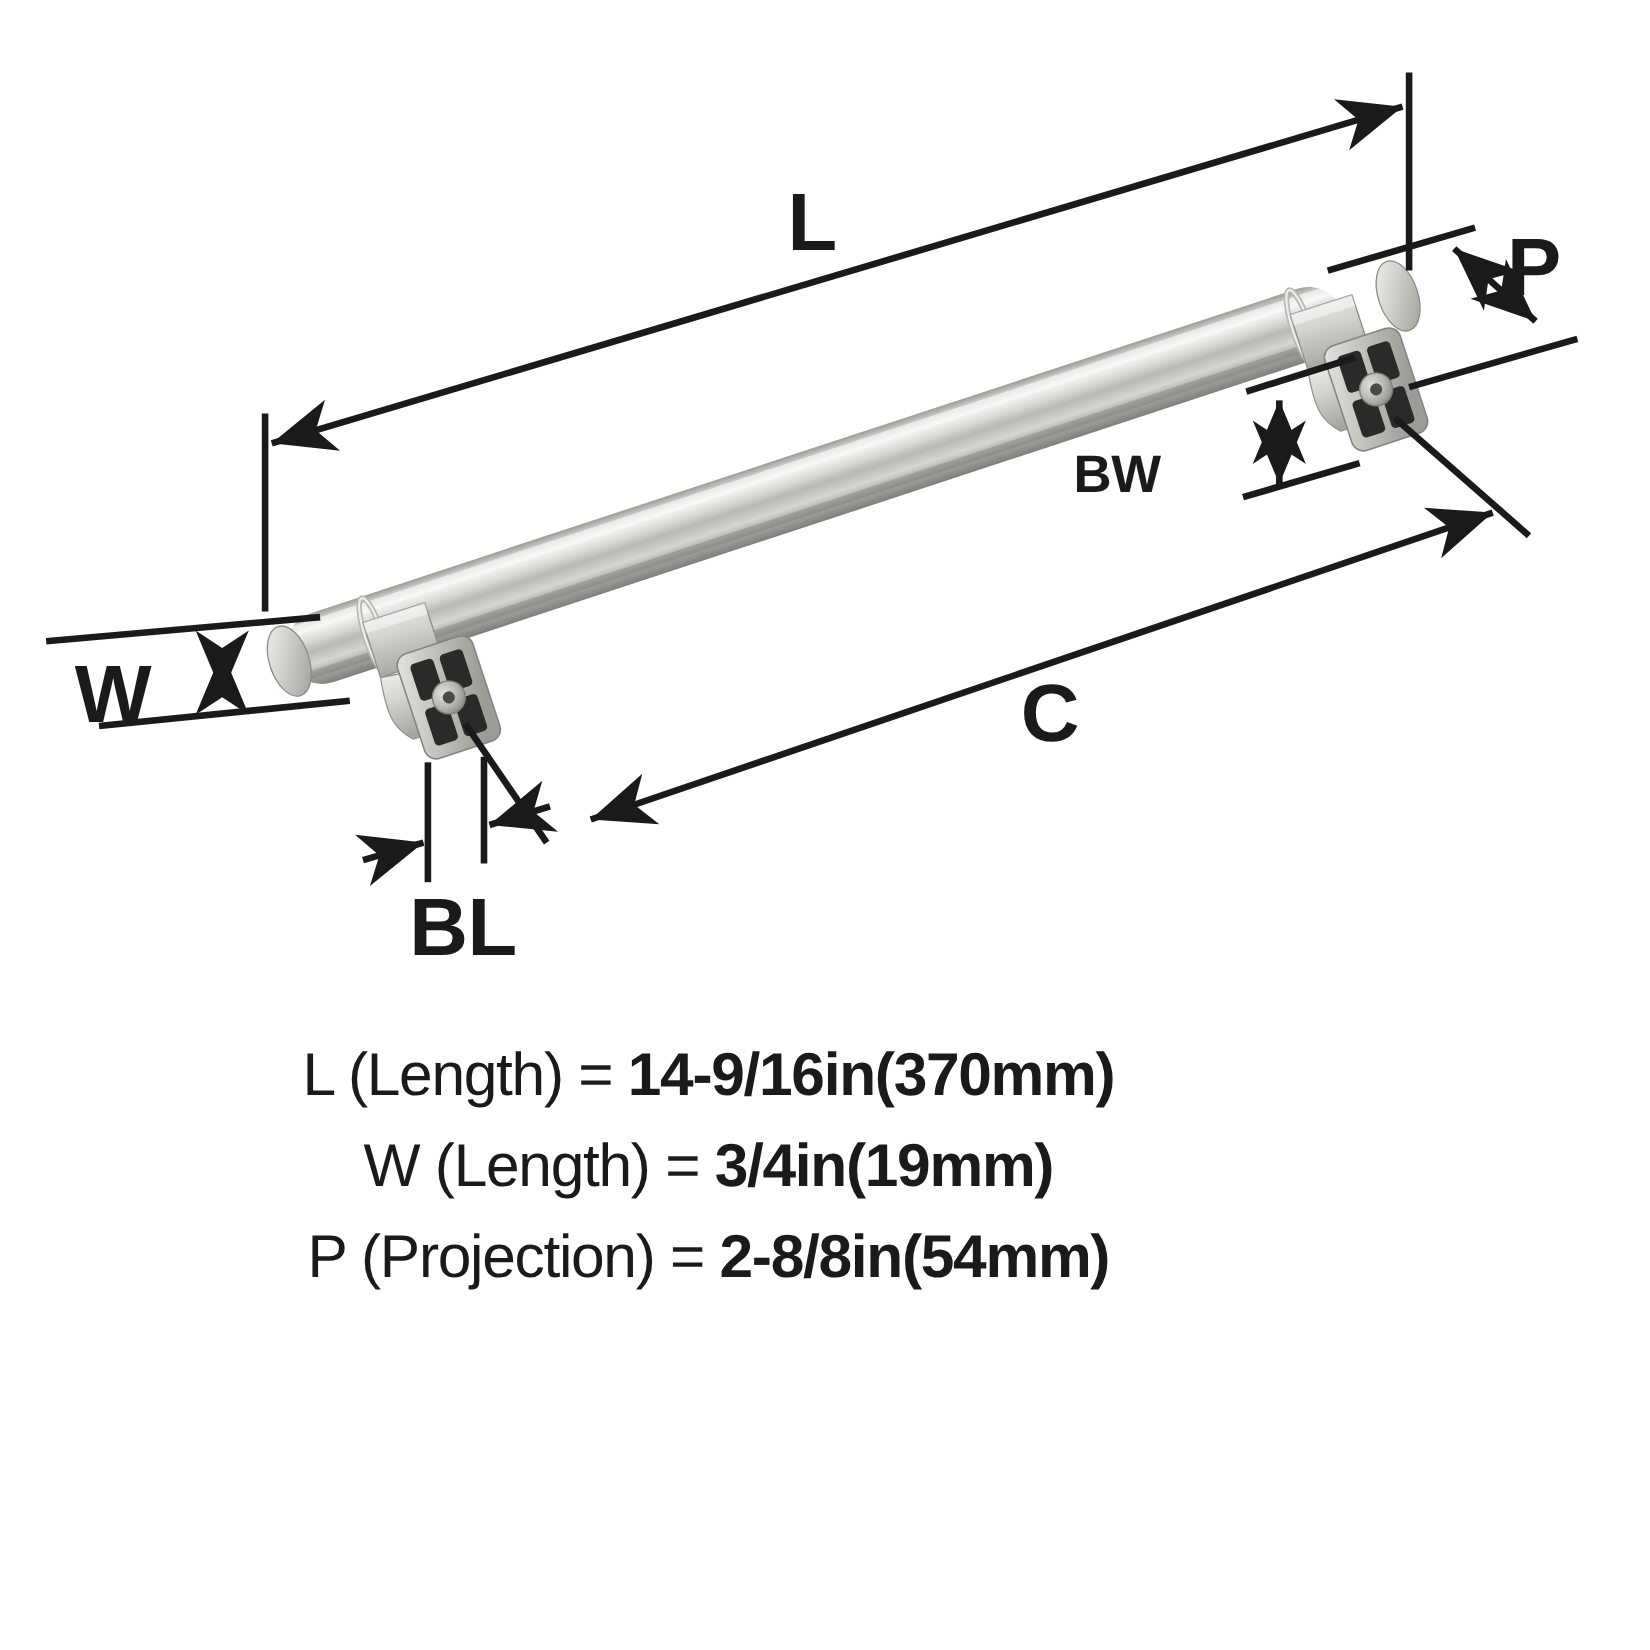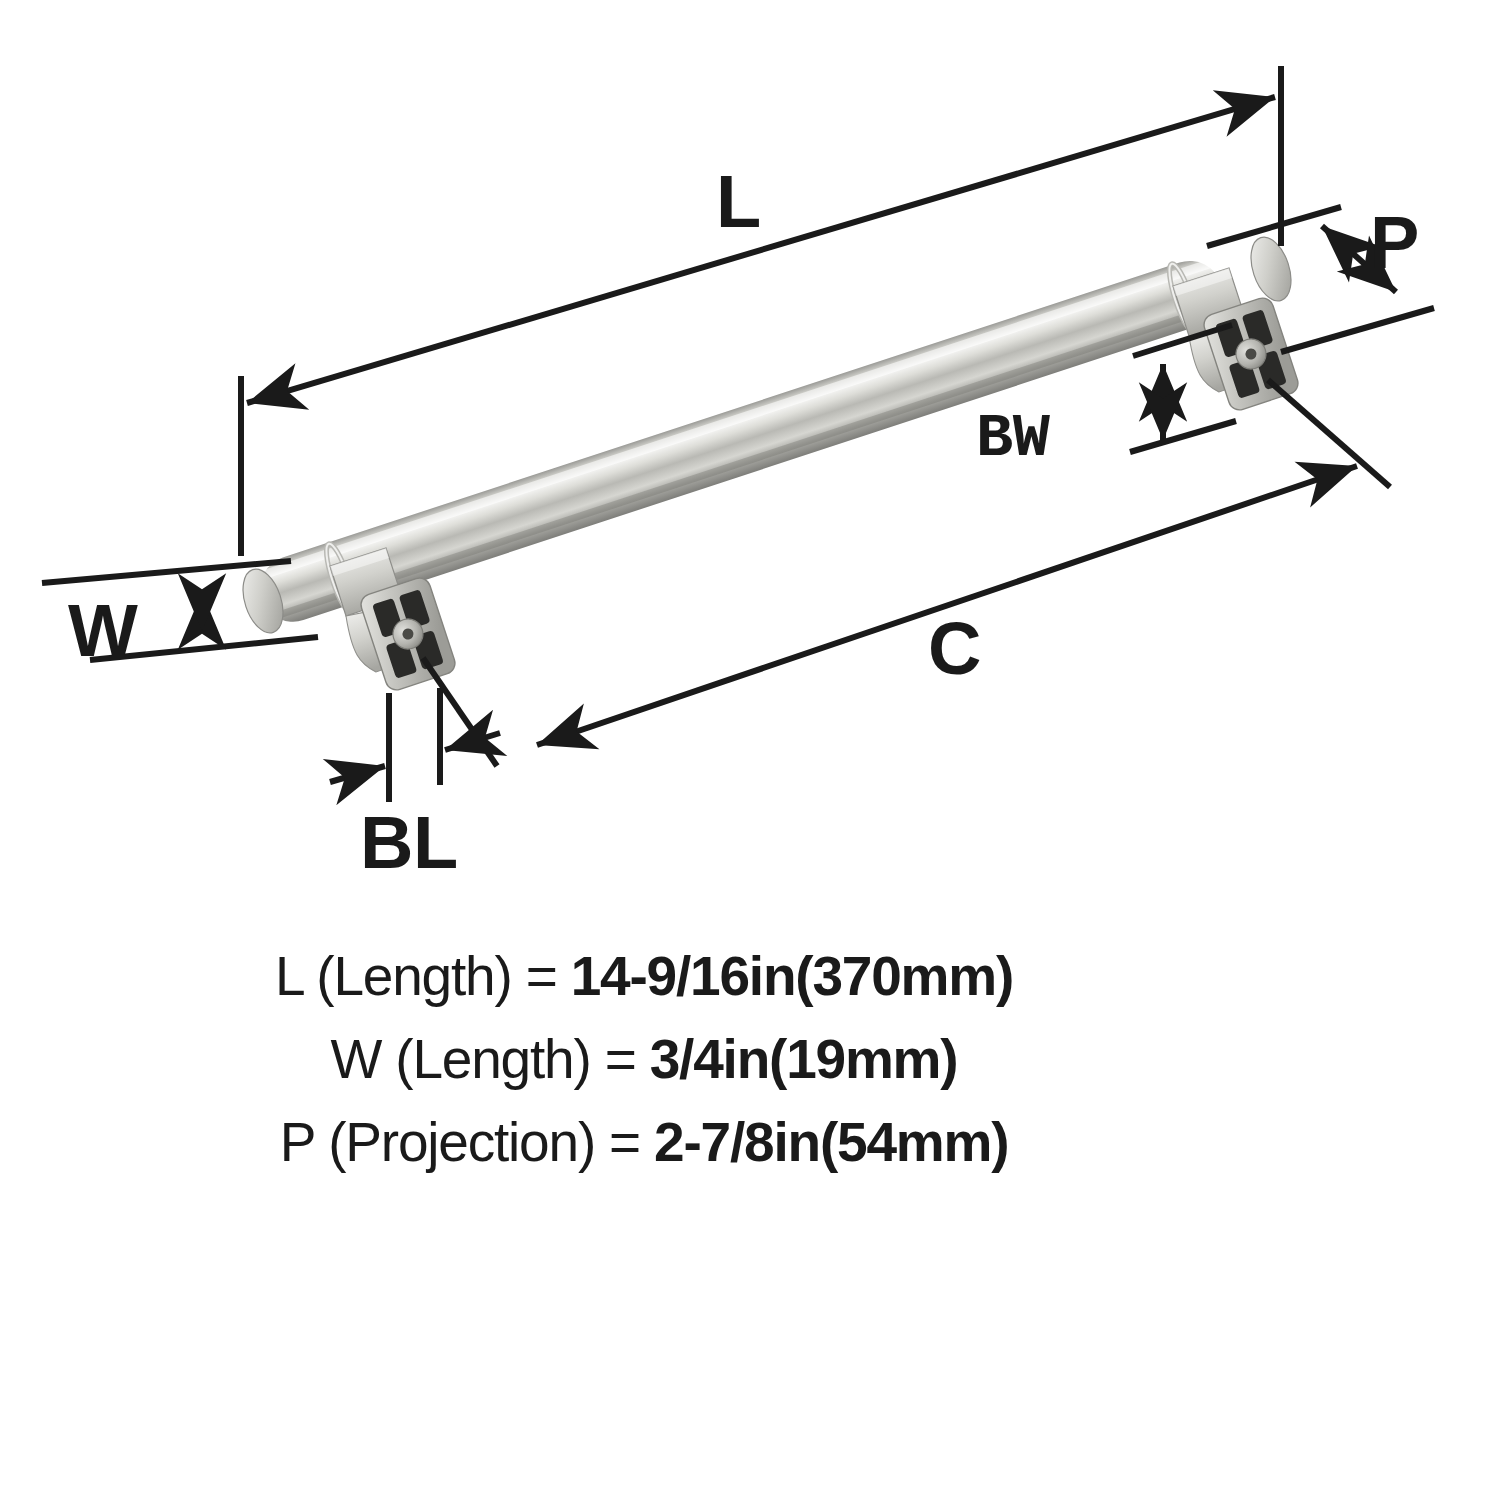--- a/index.html
+++ b/index.html
@@ -195,29 +195,29 @@
   </svg>
 
   <div class="dimlabel" style="left:716px;top:165px;font-size:74px;">L</div>
 
   <div class="dimlabel" style="left:68px;top:594px;font-size:74px;">W</div>
 
   <div class="dimlabel" style="left:1370px;top:206px;font-size:74px;">P</div>
 
   <div class="dimlabel" style="left:928px;top:612px;font-size:74px;">C</div>
 
-  <div class="dimlabel" style="left:360px;top:806px;font-size:74px;">BL</div>
-
-  <div class="dimlabel" style="left:976px;top:408px;font-size:62px;font-family:Liberation Mono, monospace;">BW</div>
+  <div class="dimlabel" style="left:372px;top:806px;font-size:74px;">BL</div>
+
+  <div class="dimlabel" style="left:976px;top:408px;font-size:48px;">BW</div>
 
   <div id="specs">
     <div class="spec">
       <span class="lbl">L (Length) = </span><span class="val">14-9/16in(370mm)</span>
     </div>
     <div class="spec">
       <span class="lbl">W (Length) = </span><span class="val">3/4in(19mm)</span>
     </div>
     <div class="spec">
-      <span class="lbl">P (Projection) = </span><span class="val">2-7/8in(54mm)</span>
+      <span class="lbl">P (Projection) = </span><span class="val">2-8/8in(54mm)</span>
     </div>
   </div>
 
 </div>
 
 </body></html>

